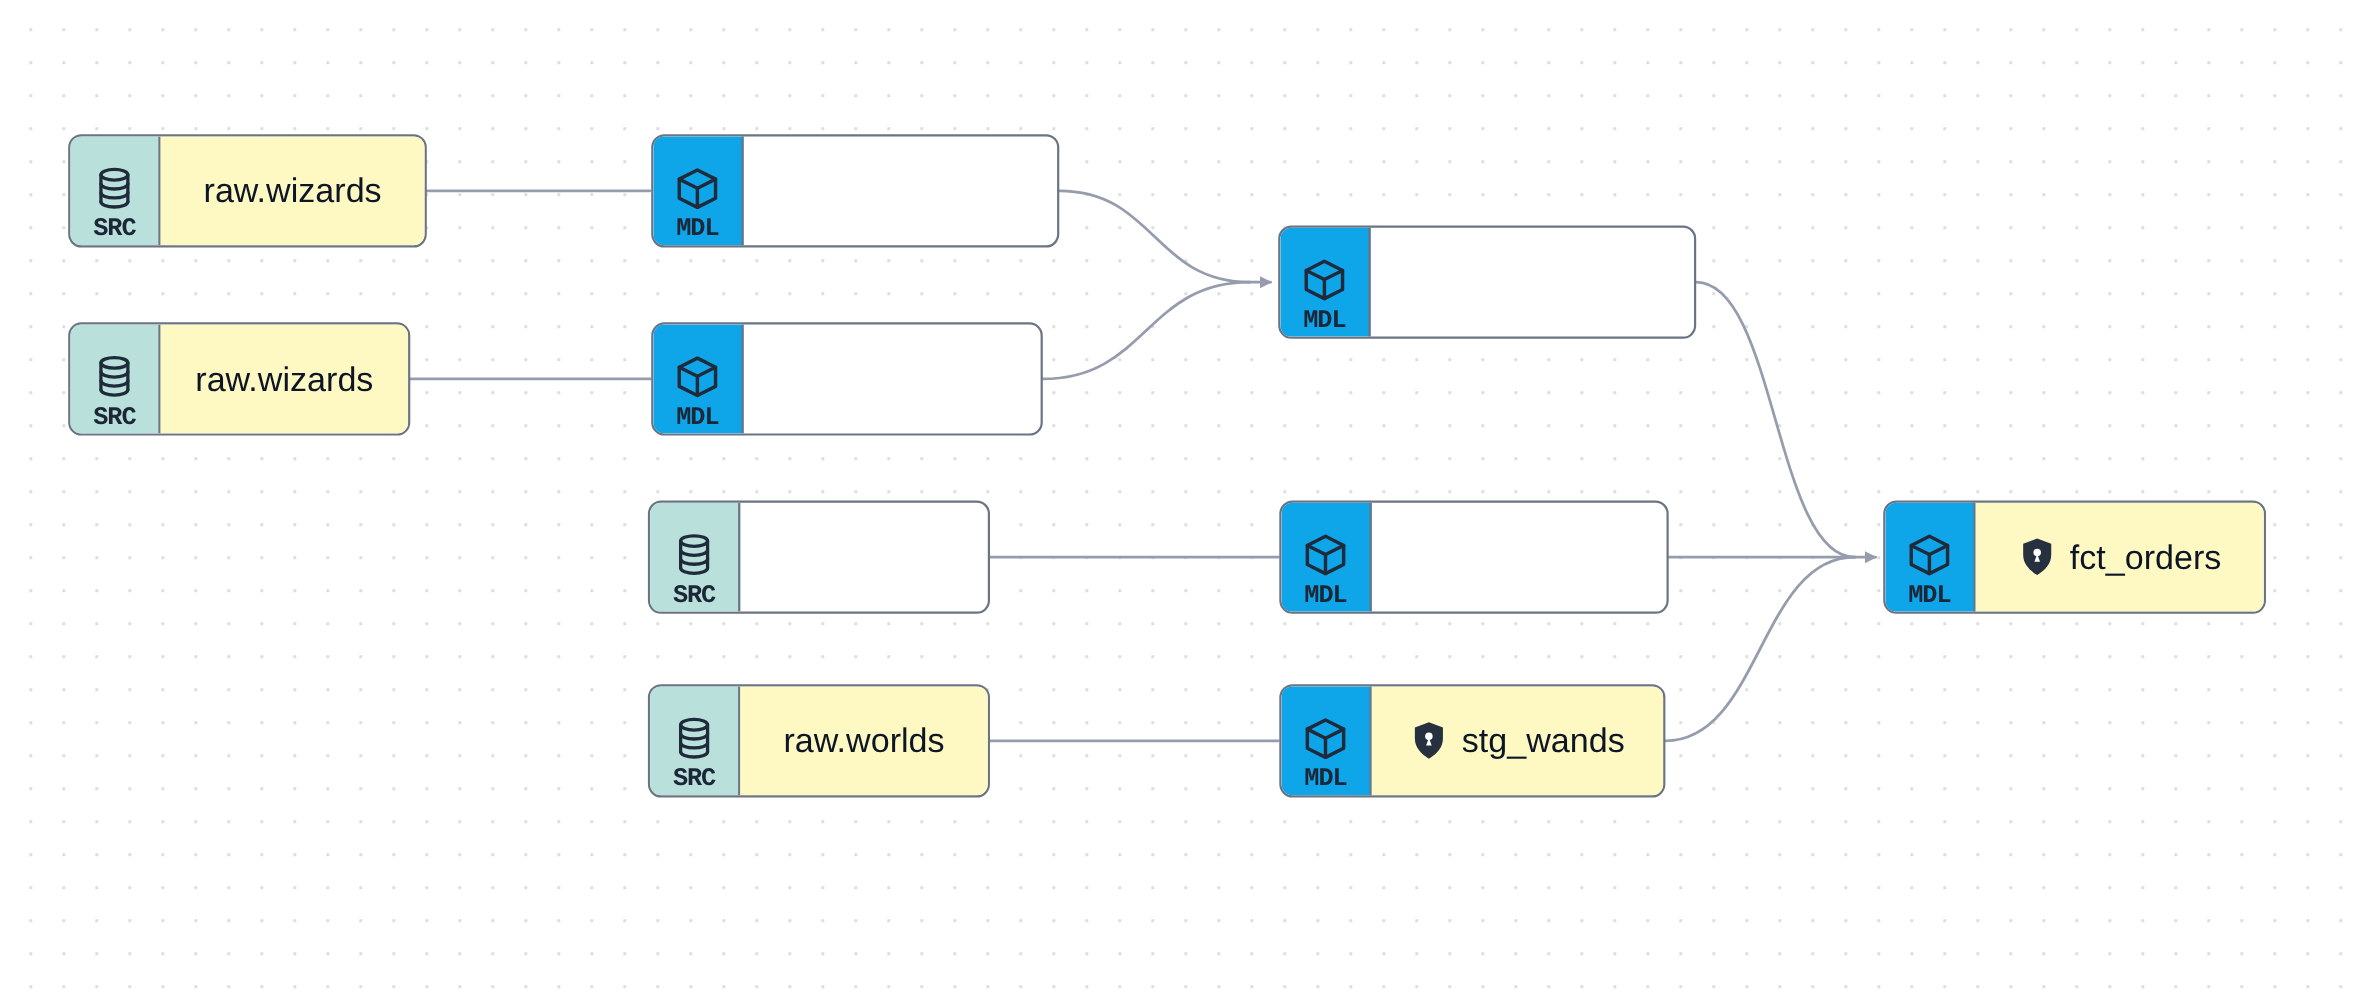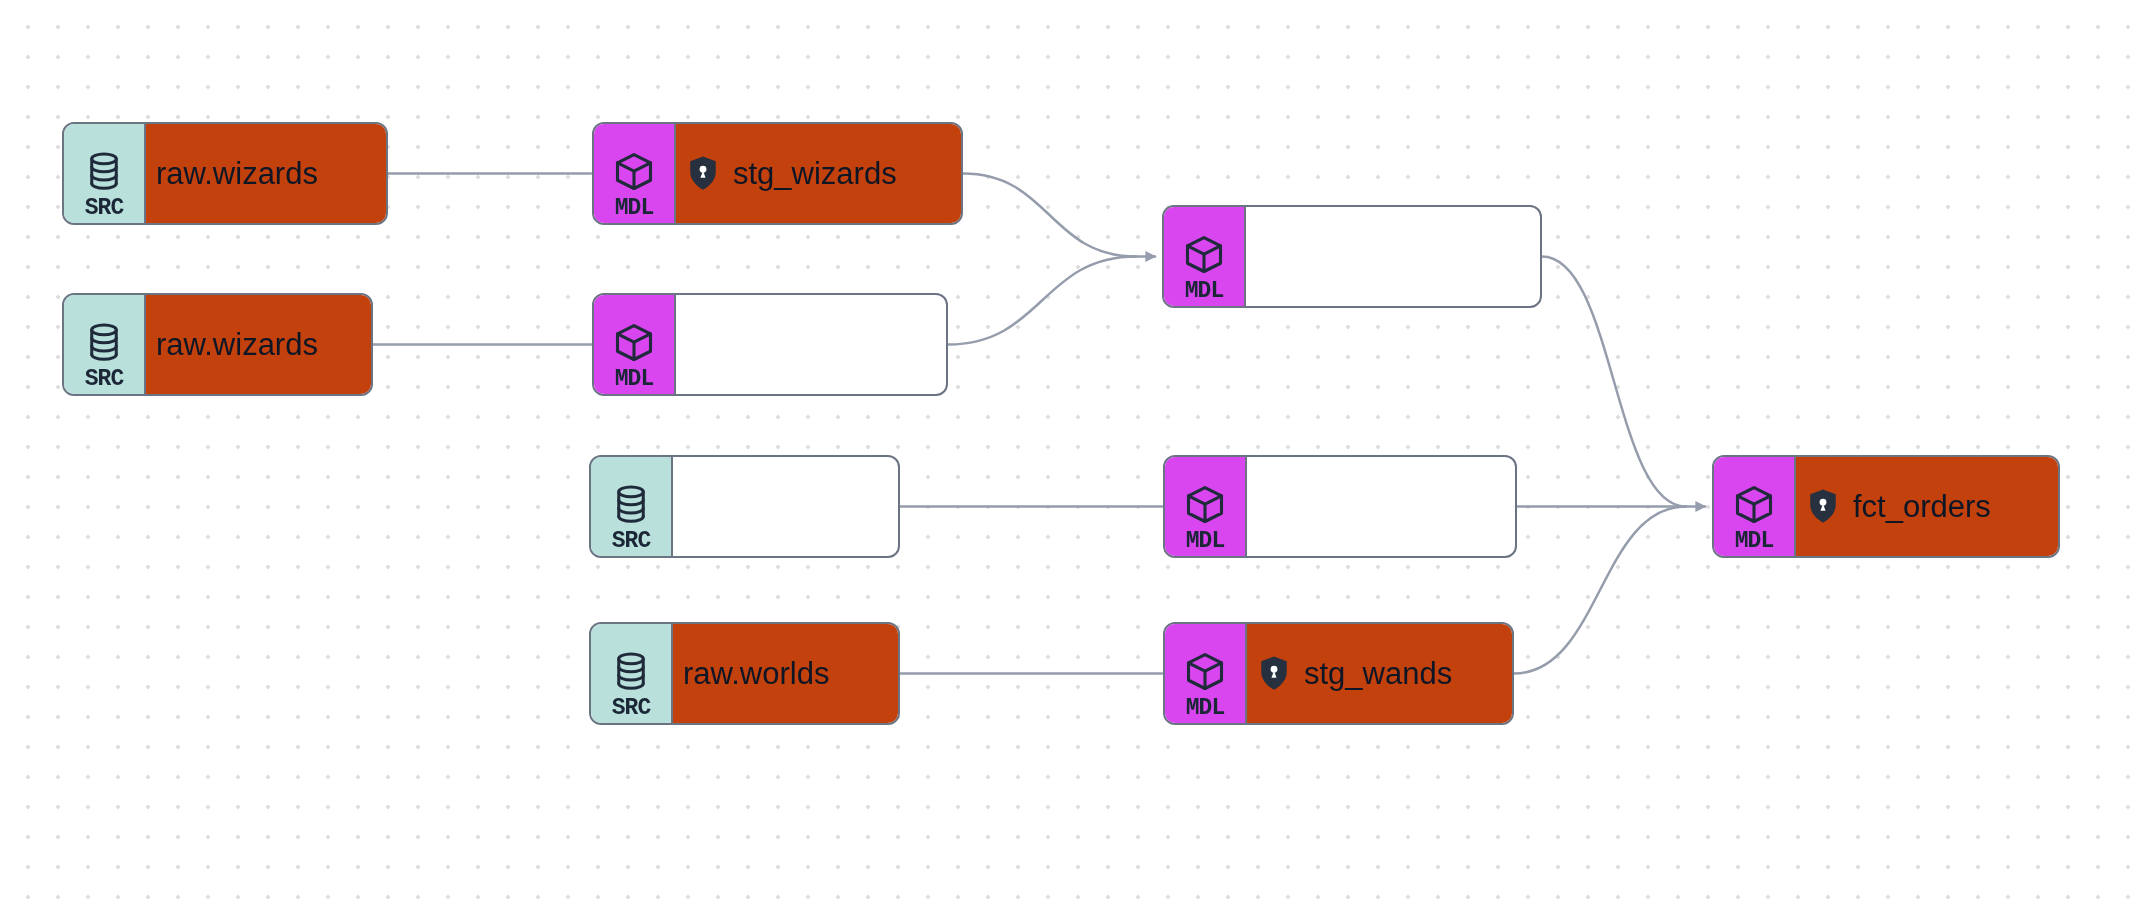--- a/index.html
+++ b/index.html
@@ -36,36 +36,36 @@
     flex: 0 0 80px;
     display: flex;
     flex-direction: column;
     align-items: center;
     justify-content: center;
     gap: 2px;
     border-right: 2.5px solid #6b7483;
     padding-top: 21px;
   }
   .badge.src { background: #b9e0da; }
-  .badge.mdl { background: #d946ef; text-align: right; }
+  .badge.mdl { background: #0ea5e9; text-align: right; }
   .badge-label {
     font-family: "Liberation Mono", "DejaVu Sans Mono", monospace;
     font-weight: 700;
     font-size: 23px;
     line-height: 1;
     color: #1b2637;
     letter-spacing: -1px;
   }
   .body {
     flex: 1 1 auto;
     display: flex;
     align-items: center;
-    justify-content: flex-start;
+    justify-content: center;
     gap: 13px;
-    background: #c2410c;
+    background: #fef9c3;
     padding: 0 10px;
   }
   .node-label {
     font-size: 31px;
     font-weight: 500;
     color: #0e1626;
     white-space: nowrap;
   }
   .type-icon svg { display: block; }
   .shield-wrap { display: flex; align-items: center; }
@@ -139,152 +139,142 @@
             <svg width="44" height="46" viewBox="0 0 48 48">
               <g fill="none" stroke="#1f2a3a" stroke-width="3.4" stroke-linejoin="round" stroke-linecap="round">
                 <path d="M24 5 L42 14 L42 33 L24 42 L6 33 L6 14 Z"></path>
                 <path d="M6 14 L24 23 L42 14"></path>
                 <path d="M24 23 V 42"></path>
               </g>
             </svg>
           </span>
           <span class="badge-label">MDL</span>
         </div>
+      </div>
+      <div class="node" style="left: 592px; top: 293px; width: 356px; height: 103px;">
+        <div class="badge mdl">
+          <span class="type-icon">
+            <svg width="44" height="46" viewBox="0 0 48 48">
+              <g fill="none" stroke="#1f2a3a" stroke-width="3.4" stroke-linejoin="round" stroke-linecap="round">
+                <path d="M24 5 L42 14 L42 33 L24 42 L6 33 L6 14 Z"></path>
+                <path d="M6 14 L24 23 L42 14"></path>
+                <path d="M24 23 V 42"></path>
+              </g>
+            </svg>
+          </span>
+          <span class="badge-label">MDL</span>
+        </div>
+      </div>
+      <div class="node" style="left: 1162px; top: 205px; width: 380px; height: 103px;">
+        <div class="badge mdl">
+          <span class="type-icon">
+            <svg width="44" height="46" viewBox="0 0 48 48">
+              <g fill="none" stroke="#1f2a3a" stroke-width="3.4" stroke-linejoin="round" stroke-linecap="round">
+                <path d="M24 5 L42 14 L42 33 L24 42 L6 33 L6 14 Z"></path>
+                <path d="M6 14 L24 23 L42 14"></path>
+                <path d="M24 23 V 42"></path>
+              </g>
+            </svg>
+          </span>
+          <span class="badge-label">MDL</span>
+        </div>
+      </div>
+      <div class="node" style="left: 589px; top: 455px; width: 311px; height: 103px;">
+        <div class="badge src">
+          <span class="type-icon">
+            <svg width="42" height="46" viewBox="0 0 48 48">
+              <g fill="none" stroke="#1f2a3a" stroke-width="3.4" stroke-linecap="round">
+                <ellipse cx="24" cy="9" rx="14" ry="5.5"></ellipse>
+                <path d="M10 9 V 37"></path>
+                <path d="M38 9 V 37"></path>
+                <path d="M10 18.3 A 14 5.5 0 0 0 38 18.3"></path>
+                <path d="M10 27.6 A 14 5.5 0 0 0 38 27.6"></path>
+                <path d="M10 37 A 14 5.5 0 0 0 38 37"></path>
+              </g>
+            </svg>
+          </span>
+          <span class="badge-label">SRC</span>
+        </div>
+      </div>
+      <div class="node" style="left: 1163px; top: 455px; width: 354px; height: 103px;">
+        <div class="badge mdl">
+          <span class="type-icon">
+            <svg width="44" height="46" viewBox="0 0 48 48">
+              <g fill="none" stroke="#1f2a3a" stroke-width="3.4" stroke-linejoin="round" stroke-linecap="round">
+                <path d="M24 5 L42 14 L42 33 L24 42 L6 33 L6 14 Z"></path>
+                <path d="M6 14 L24 23 L42 14"></path>
+                <path d="M24 23 V 42"></path>
+              </g>
+            </svg>
+          </span>
+          <span class="badge-label">MDL</span>
+        </div>
+      </div>
+      <div class="node" style="left: 589px; top: 622px; width: 311px; height: 103px;">
+        <div class="badge src">
+          <span class="type-icon">
+            <svg width="42" height="46" viewBox="0 0 48 48">
+              <g fill="none" stroke="#1f2a3a" stroke-width="3.4" stroke-linecap="round">
+                <ellipse cx="24" cy="9" rx="14" ry="5.5"></ellipse>
+                <path d="M10 9 V 37"></path>
+                <path d="M38 9 V 37"></path>
+                <path d="M10 18.3 A 14 5.5 0 0 0 38 18.3"></path>
+                <path d="M10 27.6 A 14 5.5 0 0 0 38 27.6"></path>
+                <path d="M10 37 A 14 5.5 0 0 0 38 37"></path>
+              </g>
+            </svg>
+          </span>
+          <span class="badge-label">SRC</span>
+        </div>
+        <div class="body">
+          <span class="node-label">raw.worlds</span>
+        </div>
+      </div>
+      <div class="node" style="left: 1163px; top: 622px; width: 351px; height: 103px;">
+        <div class="badge mdl">
+          <span class="type-icon">
+            <svg width="44" height="46" viewBox="0 0 48 48">
+              <g fill="none" stroke="#1f2a3a" stroke-width="3.4" stroke-linejoin="round" stroke-linecap="round">
+                <path d="M24 5 L42 14 L42 33 L24 42 L6 33 L6 14 Z"></path>
+                <path d="M6 14 L24 23 L42 14"></path>
+                <path d="M24 23 V 42"></path>
+              </g>
+            </svg>
+          </span>
+          <span class="badge-label">MDL</span>
+        </div>
         <div class="body">
           <span class="shield-wrap">
             <svg width="34" height="37" viewBox="0 0 24 26">
               <path d="M12 1 L21 4.4 V 11.5 C21 17.2 17.2 21.3 12 24.5 C6.8 21.3 3 17.2 3 11.5 V 4.4 Z" fill="#26303f"></path>
               <circle cx="12" cy="10" r="2.4" fill="#ffffff"></circle>
               <path d="M12 11 L10.2 16 L13.8 16 Z" fill="#ffffff"></path>
             </svg>
           </span>
-          <span class="node-label">stg_wizards</span>
-        </div>
-      </div>
-      <div class="node" style="left: 592px; top: 293px; width: 356px; height: 103px;">
-        <div class="badge mdl">
-          <span class="type-icon">
-            <svg width="44" height="46" viewBox="0 0 48 48">
-              <g fill="none" stroke="#1f2a3a" stroke-width="3.4" stroke-linejoin="round" stroke-linecap="round">
-                <path d="M24 5 L42 14 L42 33 L24 42 L6 33 L6 14 Z"></path>
-                <path d="M6 14 L24 23 L42 14"></path>
-                <path d="M24 23 V 42"></path>
-              </g>
-            </svg>
-          </span>
-          <span class="badge-label">MDL</span>
-        </div>
-      </div>
-      <div class="node" style="left: 1162px; top: 205px; width: 380px; height: 103px;">
-        <div class="badge mdl">
-          <span class="type-icon">
-            <svg width="44" height="46" viewBox="0 0 48 48">
-              <g fill="none" stroke="#1f2a3a" stroke-width="3.4" stroke-linejoin="round" stroke-linecap="round">
-                <path d="M24 5 L42 14 L42 33 L24 42 L6 33 L6 14 Z"></path>
-                <path d="M6 14 L24 23 L42 14"></path>
-                <path d="M24 23 V 42"></path>
-              </g>
-            </svg>
-          </span>
-          <span class="badge-label">MDL</span>
-        </div>
-      </div>
-      <div class="node" style="left: 589px; top: 455px; width: 311px; height: 103px;">
-        <div class="badge src">
-          <span class="type-icon">
-            <svg width="42" height="46" viewBox="0 0 48 48">
-              <g fill="none" stroke="#1f2a3a" stroke-width="3.4" stroke-linecap="round">
-                <ellipse cx="24" cy="9" rx="14" ry="5.5"></ellipse>
-                <path d="M10 9 V 37"></path>
-                <path d="M38 9 V 37"></path>
-                <path d="M10 18.3 A 14 5.5 0 0 0 38 18.3"></path>
-                <path d="M10 27.6 A 14 5.5 0 0 0 38 27.6"></path>
-                <path d="M10 37 A 14 5.5 0 0 0 38 37"></path>
-              </g>
-            </svg>
-          </span>
-          <span class="badge-label">SRC</span>
-        </div>
-      </div>
-      <div class="node" style="left: 1163px; top: 455px; width: 354px; height: 103px;">
-        <div class="badge mdl">
-          <span class="type-icon">
-            <svg width="44" height="46" viewBox="0 0 48 48">
-              <g fill="none" stroke="#1f2a3a" stroke-width="3.4" stroke-linejoin="round" stroke-linecap="round">
-                <path d="M24 5 L42 14 L42 33 L24 42 L6 33 L6 14 Z"></path>
-                <path d="M6 14 L24 23 L42 14"></path>
-                <path d="M24 23 V 42"></path>
-              </g>
-            </svg>
-          </span>
-          <span class="badge-label">MDL</span>
-        </div>
-      </div>
-      <div class="node" style="left: 589px; top: 622px; width: 311px; height: 103px;">
-        <div class="badge src">
-          <span class="type-icon">
-            <svg width="42" height="46" viewBox="0 0 48 48">
-              <g fill="none" stroke="#1f2a3a" stroke-width="3.4" stroke-linecap="round">
-                <ellipse cx="24" cy="9" rx="14" ry="5.5"></ellipse>
-                <path d="M10 9 V 37"></path>
-                <path d="M38 9 V 37"></path>
-                <path d="M10 18.3 A 14 5.5 0 0 0 38 18.3"></path>
-                <path d="M10 27.6 A 14 5.5 0 0 0 38 27.6"></path>
-                <path d="M10 37 A 14 5.5 0 0 0 38 37"></path>
-              </g>
-            </svg>
-          </span>
-          <span class="badge-label">SRC</span>
-        </div>
-        <div class="body">
-          <span class="node-label">raw.worlds</span>
-        </div>
-      </div>
-      <div class="node" style="left: 1163px; top: 622px; width: 351px; height: 103px;">
+          <span class="node-label">stg_wands</span>
+        </div>
+      </div>
+      <div class="node" style="left: 1712px; top: 455px; width: 348px; height: 103px;">
         <div class="badge mdl">
           <span class="type-icon">
             <svg width="44" height="46" viewBox="0 0 48 48">
               <g fill="none" stroke="#1f2a3a" stroke-width="3.4" stroke-linejoin="round" stroke-linecap="round">
                 <path d="M24 5 L42 14 L42 33 L24 42 L6 33 L6 14 Z"></path>
                 <path d="M6 14 L24 23 L42 14"></path>
                 <path d="M24 23 V 42"></path>
               </g>
             </svg>
           </span>
           <span class="badge-label">MDL</span>
         </div>
         <div class="body">
           <span class="shield-wrap">
             <svg width="34" height="37" viewBox="0 0 24 26">
               <path d="M12 1 L21 4.4 V 11.5 C21 17.2 17.2 21.3 12 24.5 C6.8 21.3 3 17.2 3 11.5 V 4.4 Z" fill="#26303f"></path>
               <circle cx="12" cy="10" r="2.4" fill="#ffffff"></circle>
               <path d="M12 11 L10.2 16 L13.8 16 Z" fill="#ffffff"></path>
             </svg>
           </span>
-          <span class="node-label">stg_wands</span>
-        </div>
-      </div>
-      <div class="node" style="left: 1712px; top: 455px; width: 348px; height: 103px;">
-        <div class="badge mdl">
-          <span class="type-icon">
-            <svg width="44" height="46" viewBox="0 0 48 48">
-              <g fill="none" stroke="#1f2a3a" stroke-width="3.4" stroke-linejoin="round" stroke-linecap="round">
-                <path d="M24 5 L42 14 L42 33 L24 42 L6 33 L6 14 Z"></path>
-                <path d="M6 14 L24 23 L42 14"></path>
-                <path d="M24 23 V 42"></path>
-              </g>
-            </svg>
-          </span>
-          <span class="badge-label">MDL</span>
-        </div>
-        <div class="body">
-          <span class="shield-wrap">
-            <svg width="34" height="37" viewBox="0 0 24 26">
-              <path d="M12 1 L21 4.4 V 11.5 C21 17.2 17.2 21.3 12 24.5 C6.8 21.3 3 17.2 3 11.5 V 4.4 Z" fill="#26303f"></path>
-              <circle cx="12" cy="10" r="2.4" fill="#ffffff"></circle>
-              <path d="M12 11 L10.2 16 L13.8 16 Z" fill="#ffffff"></path>
-            </svg>
-          </span>
           <span class="node-label">fct_orders</span>
         </div>
       </div>
     </div>
 </div>
 
 </body></html>

